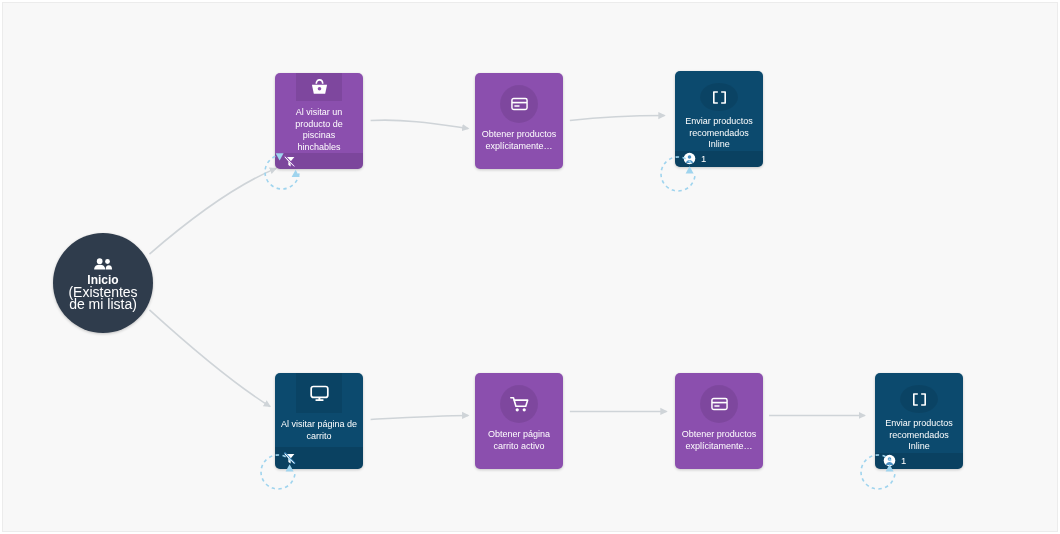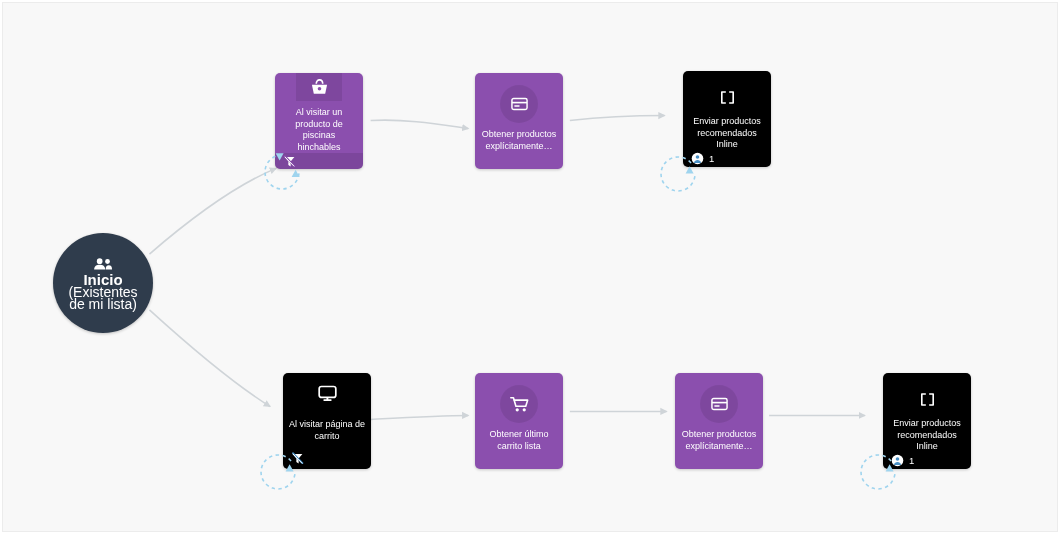--- a/index.html
+++ b/index.html
@@ -48,21 +48,21 @@
     align-items: center;
     justify-content: center;
     text-align: center;
     box-shadow: 0 1px 3px rgba(0,0,0,0.22);
   }
   .start-node .start-icon {
     margin-bottom: 3px;
     line-height: 0;
   }
   .start-node .start-title {
-    font-size: 15px;
+    font-size: 12px;
     line-height: 12px;
     font-weight: 600;
   }
   .start-node .start-sub {
     font-size: 14px;
     line-height: 12px;
     font-weight: 400;
     padding: 0 12px;
   }
 
@@ -73,21 +73,21 @@
     height: 96px;
     border-radius: 5px;
     box-shadow: 0 1px 3px rgba(0,0,0,0.2);
     overflow: hidden;
     display: flex;
     flex-direction: column;
     align-items: center;
     color: #ffffff;
   }
   .node.purple { background: #8b4fae; }
-  .node.blue   { background: #000000; margin-left: 8px; }
+  .node.blue   { background: #0c4a6e; }
 
   
   .icon-band {
     width: 46px;
     height: 40px;
     margin-top: 0;
     display: flex;
     align-items: center;
     justify-content: center;
     line-height: 0;
@@ -269,21 +269,21 @@
 
   <div class="node purple" style="left:472px; top:370px;">
     <div class="icon-circle">
       <svg width="19" height="17" viewBox="0 0 20 18" xmlns="http://www.w3.org/2000/svg">
         <path d="M0.8,1.8 L3.6,1.8 L6.2,10.8 L16,10.8" fill="none" stroke="#ffffff" stroke-width="1.7" stroke-linecap="round" stroke-linejoin="round"></path>
         <path d="M4.5,4.4 L18.6,4.4 L16.6,10.8" fill="none" stroke="#ffffff" stroke-width="1.7" stroke-linecap="round" stroke-linejoin="round"></path>
         <circle cx="7.6" cy="14.6" r="1.7" fill="#ffffff"></circle>
         <circle cx="15" cy="14.6" r="1.7" fill="#ffffff"></circle>
       </svg>
     </div>
-    <div class="node-label">Obtener último carrito lista</div>
+    <div class="node-label">Obtener página carrito activo</div>
   </div>
 
   <div class="node purple" style="left:672px; top:370px;">
     <div class="icon-circle">
       <svg width="17" height="14" viewBox="0 0 20 16" xmlns="http://www.w3.org/2000/svg">
         <rect x="1.1" y="1.6" width="17.8" height="12.8" rx="2" fill="none" stroke="#ffffff" stroke-width="1.7"></rect>
         <rect x="1.1" y="5.4" width="17.8" height="1.9" fill="#ffffff"></rect>
         <rect x="3.8" y="9.4" width="6.4" height="1.7" rx="0.8" fill="#ffffff"></rect>
       </svg>
     </div>

